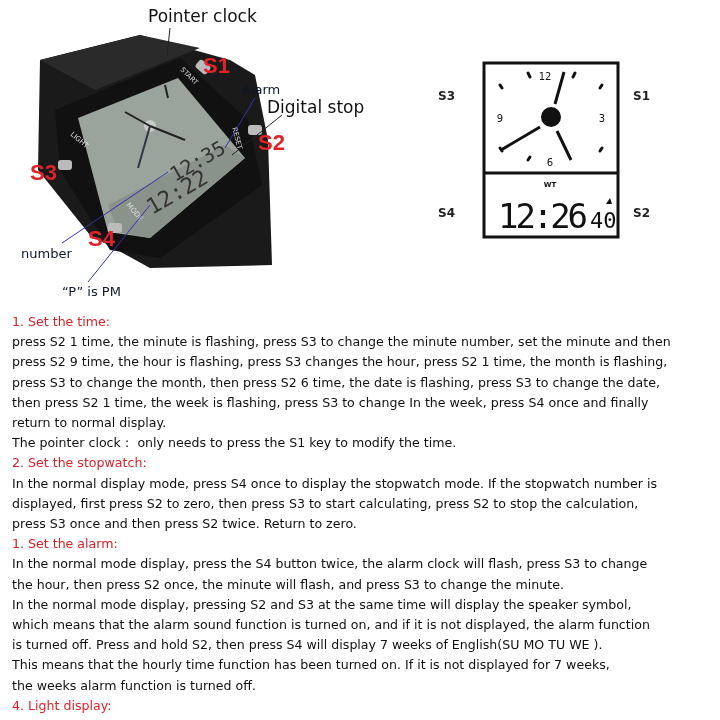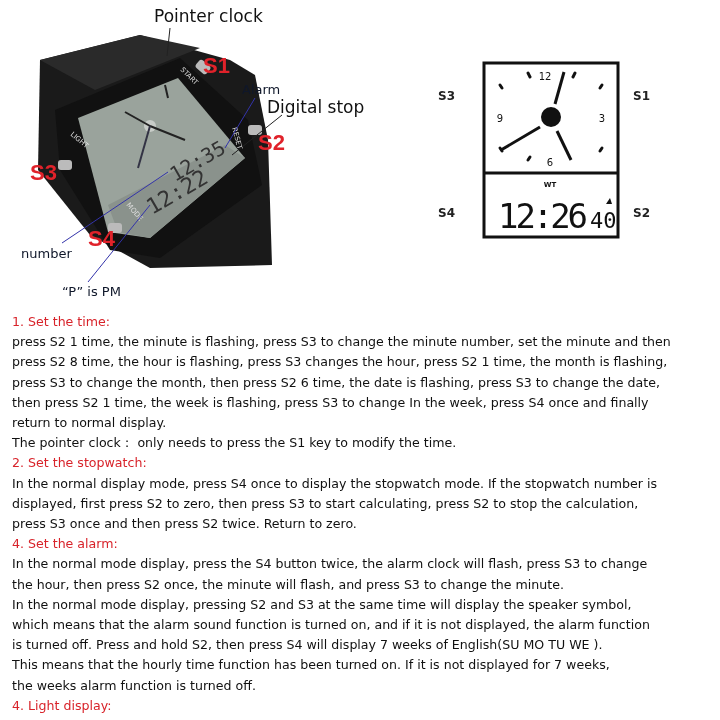--- a/index.html
+++ b/index.html
@@ -50,21 +50,21 @@
     <text x="232" y="128" font-size="7" fill="#ddd" transform="rotate(75 232 128)">RESET</text>
     <text x="70" y="135" font-size="7" fill="#ddd" transform="rotate(40 70 135)">LIGHT</text>
     <text x="126" y="205" font-size="7" fill="#ddd" transform="rotate(50 126 205)">MODE</text>
 
     <line x1="170" y1="28" x2="167" y2="56" stroke="#222" stroke-width="1"></line>
     <line x1="255" y1="98" x2="225" y2="148" stroke="#3333aa" stroke-width="1"></line>
     <line x1="282" y1="115" x2="232" y2="155" stroke="#222" stroke-width="1"></line>
     <line x1="62" y1="243" x2="168" y2="172" stroke="#3333aa" stroke-width="1"></line>
     <line x1="88" y1="282" x2="150" y2="205" stroke="#3333aa" stroke-width="1"></line>
   </svg>
-  <div class="abs lbl-black" style="left:154px;top:6px">Pointer clock</div>
+  <div class="abs lbl-black" style="left:148px;top:6px">Pointer clock</div>
   <div class="abs lbl-black" style="left:267px;top:97px">Digital stop</div>
   <div class="abs lbl-red" style="left:203px;top:53px">S1</div>
   <div class="abs lbl-red" style="left:258px;top:130px">S2</div>
   <div class="abs lbl-red" style="left:30px;top:160px">S3</div>
   <div class="abs lbl-red" style="left:88px;top:226px">S4</div>
   <div class="abs lbl-blue" style="left:242px;top:82px">Alarm</div>
   <div class="abs lbl-blue" style="left:21px;top:246px">number</div>
   <div class="abs lbl-blue" style="left:62px;top:284px">“P” is PM</div>
 </div>
 
@@ -99,34 +99,34 @@
   <div class="abs dlabel" style="left:18px;top:45px">S3</div>
   <div class="abs dlabel" style="left:213px;top:45px">S1</div>
   <div class="abs dlabel" style="left:18px;top:162px">S4</div>
   <div class="abs dlabel" style="left:213px;top:162px">S2</div>
 </div>
 
 <div class="abs manual">
   <div>
     <p class="h">1. Set the time:</p>
     <p>press S2 1 time, the minute is flashing, press S3 to change the minute number, set the minute and then</p>
-    <p>press S2 8 time, the hour is flashing, press S3 changes the hour, press S2 1 time, the month is flashing,</p>
+    <p>press S2 9 time, the hour is flashing, press S3 changes the hour, press S2 1 time, the month is flashing,</p>
     <p>press S3 to change the month, then press S2 6 time, the date is flashing, press S3 to change the date,</p>
     <p>then press S2 1 time, the week is flashing, press S3 to change In the week, press S4 once and finally</p>
     <p>return to normal display.</p>
     <p>The pointer clock： only needs to press the S1 key to modify the time.</p>
   </div>
   <div>
     <p class="h">2. Set the stopwatch:</p>
     <p>In the normal display mode, press S4 once to display the stopwatch mode. If the stopwatch number is</p>
     <p>displayed, first press S2 to zero, then press S3 to start calculating, press S2 to stop the calculation,</p>
     <p>press S3 once and then press S2 twice. Return to zero.</p>
   </div>
   <div>
-    <p class="h">4. Set the alarm:</p>
+    <p class="h">1. Set the alarm:</p>
     <p>In the normal mode display, press the S4 button twice, the alarm clock will flash, press S3 to change</p>
     <p>the hour, then press S2 once, the minute will flash, and press S3 to change the minute.</p>
     <p>In the normal mode display, pressing S2 and S3 at the same time will display the speaker symbol,</p>
     <p>which means that the alarm sound function is turned on, and if it is not displayed, the alarm function</p>
     <p>is turned off. Press and hold S2, then press S4 will display 7 weeks of English(SU MO TU WE ).</p>
     <p>This means that the hourly time function has been turned on. If it is not displayed for 7 weeks,</p>
     <p>the weeks alarm function is turned off.</p>
   </div>
   <div>
     <p class="h">4. Light display:</p>

